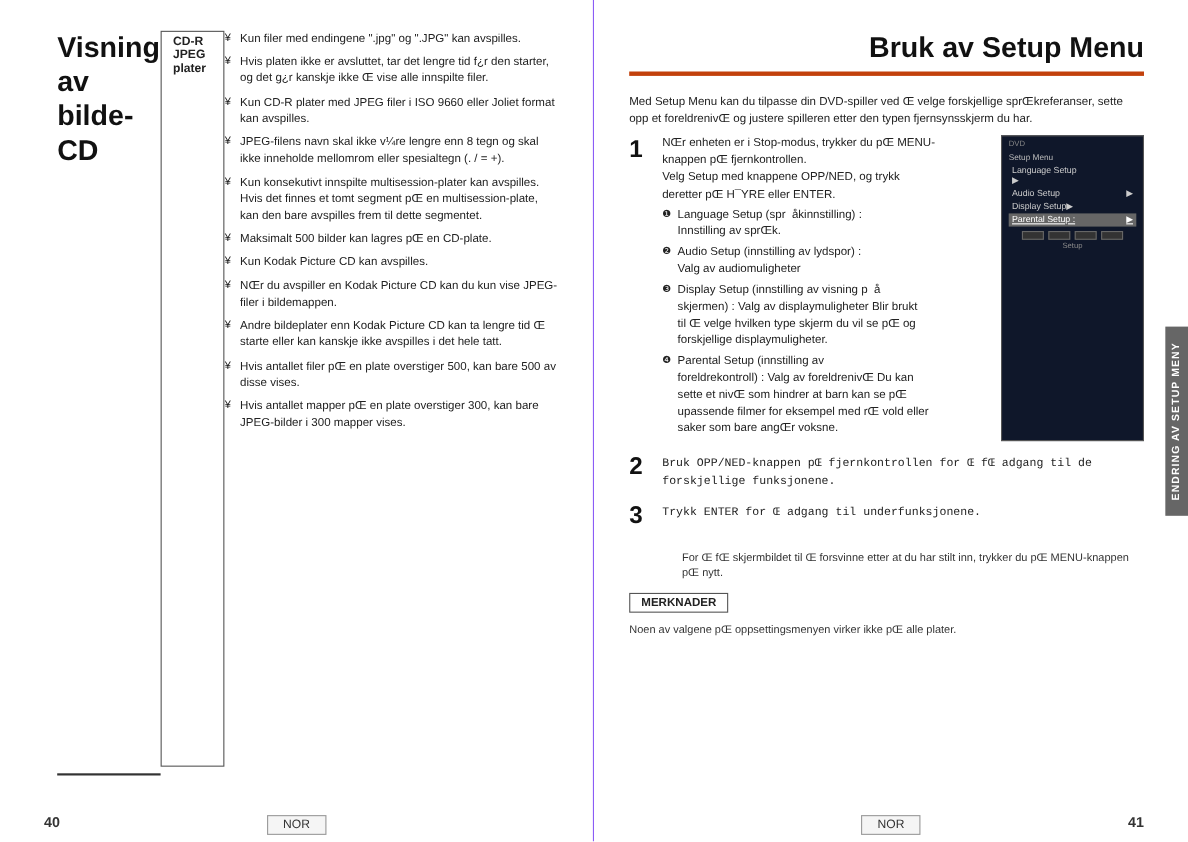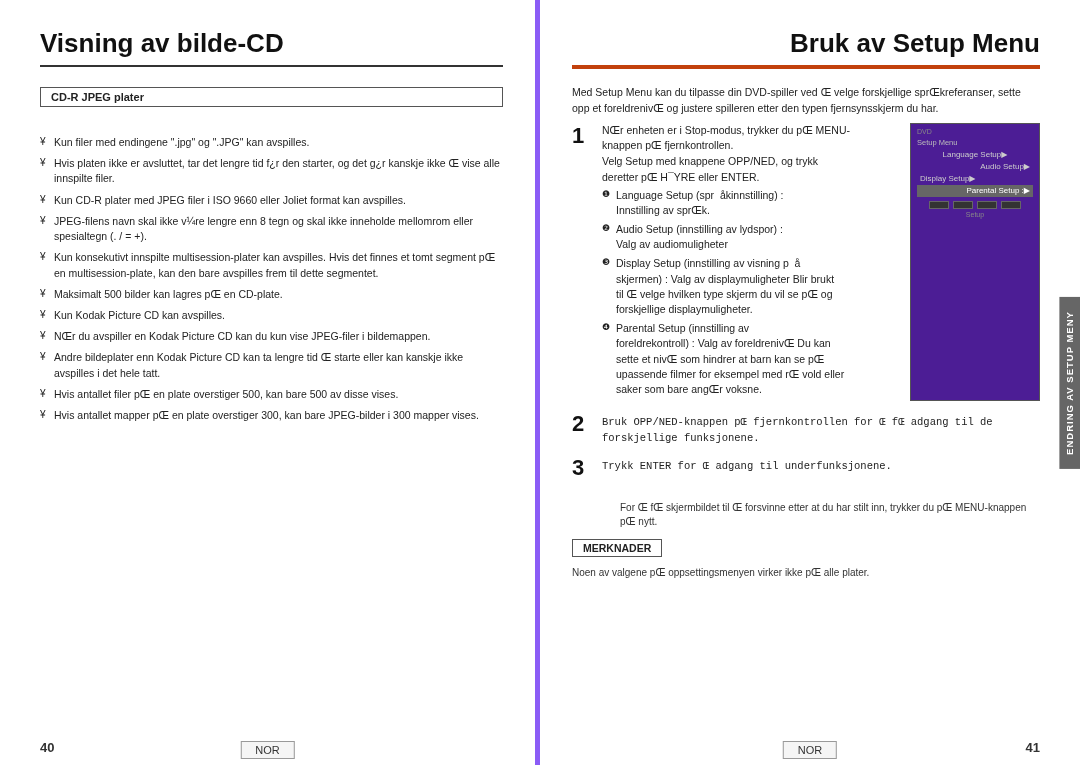--- a/index.html
+++ b/index.html
@@ -16,24 +16,24 @@
 
     .page-container {
       display: flex;
       flex: 1;
       overflow: hidden;
     }
 
     
     .left-page {
       width: 50%;
-      padding: 28px 32px 40px 40px;
-      border-right: 5px solid #8b5cf6;
-      display: flex;
-      flex-direction: column;
+      padding: 28px 32px 40px 52px;
+      border-right: 1px solid #8b5cf6;
+      display: flex;
+      flex-direction: row;
       position: relative;
     }
 
     .page-title-left {
       font-size: 26px;
       font-weight: bold;
       color: #111;
       border-bottom: 2px solid #333;
       padding-bottom: 6px;
       margin-bottom: 20px;
@@ -139,21 +139,21 @@
     }
 
     .step-text {
       flex: 1;
       font-size: 10.5px;
       line-height: 1.5;
       color: #222;
     }
 
     .dvd-menu-mockup {
-      background: #4c1d95;
+      background: #0f172a;
       border: 1px solid #555;
       padding: 4px 6px;
       width: 130px;
     }
 
     .sub-bullets {
       list-style: none;
       padding: 0;
       margin: 2px 0 0 0;
     }
@@ -301,33 +301,33 @@
             <li>Language Setup (spr&nbsp;&nbsp;åkinnstilling)&nbsp;:<br>Innstilling av sprŒk.</li>
             <li>Audio Setup (innstilling av lydspor)&nbsp;:<br>Valg av audiomuligheter</li>
             <li>Display Setup (innstilling av visning p&nbsp;&nbsp;å<br>skjermen)&nbsp;: Valg av displaymuligheter Blir brukt<br>til Œ velge hvilken type skjerm du vil se pŒ og<br>forskjellige displaymuligheter.</li>
             <li>Parental Setup (innstilling av<br>foreldrekontroll)&nbsp;: Valg av foreldrenivŒ Du kan<br>sette et nivŒ som hindrer at barn kan se pŒ<br>upassende filmer for eksempel med rŒ vold eller<br>saker som bare angŒr voksne.</li>
           </ul>
         </div>
 
         <div class="dvd-menu-mockup">
           <div style="font-size:7px;color:#888;margin-bottom:3px;">DVD</div>
           <div style="font-size:7.5px;color:#bbb;margin-bottom:2px;">Setup Menu</div>
-          <div style="display:flex;justify-content:center;padding:1.5px 3px;font-size:8px;color:#ccc;">
+          <div style="display:flex;justify-content:space-between;padding:1.5px 3px;font-size:8px;color:#ccc;flex-direction:column;">
             <span>Language Setup</span>
               <span>▶</span>
           </div>
-          <div style="display:flex;justify-content:flex-end;padding:1.5px 3px;font-size:8px;color:#ccc;">
+          <div style="display:flex;justify-content:space-between;padding:1.5px 3px;font-size:8px;color:#ccc;">
             <span>Audio Setup</span>
               <span>▶</span>
           </div>
           <div style="display:flex;padding:1.5px 3px;font-size:8px;color:#ccc;">
             <span>Display Setup</span>
               <span>▶</span>
           </div>
-          <div style="display:flex;justify-content:flex-end;padding:1.5px 3px;font-size:8px;color:#fff;background:#666;">
+          <div style="display:flex;justify-content:space-between;padding:1.5px 3px;font-size:8px;color:#fff;background:#666;text-decoration:underline;">
             <span>Parental Setup :</span>
               <span>▶</span>
           </div>
           <div style="display:flex;justify-content:center;margin-top:4px;gap:4px;">
             <div style="width:20px;height:8px;background:#333;border:1px solid #666;"></div>
             <div style="width:20px;height:8px;background:#333;border:1px solid #666;"></div>
             <div style="width:20px;height:8px;background:#333;border:1px solid #666;"></div>
             <div style="width:20px;height:8px;background:#333;border:1px solid #666;"></div>
           </div>
           <div style="font-size:7px;color:#888;text-align:center;margin-top:2px;">Setup</div>

